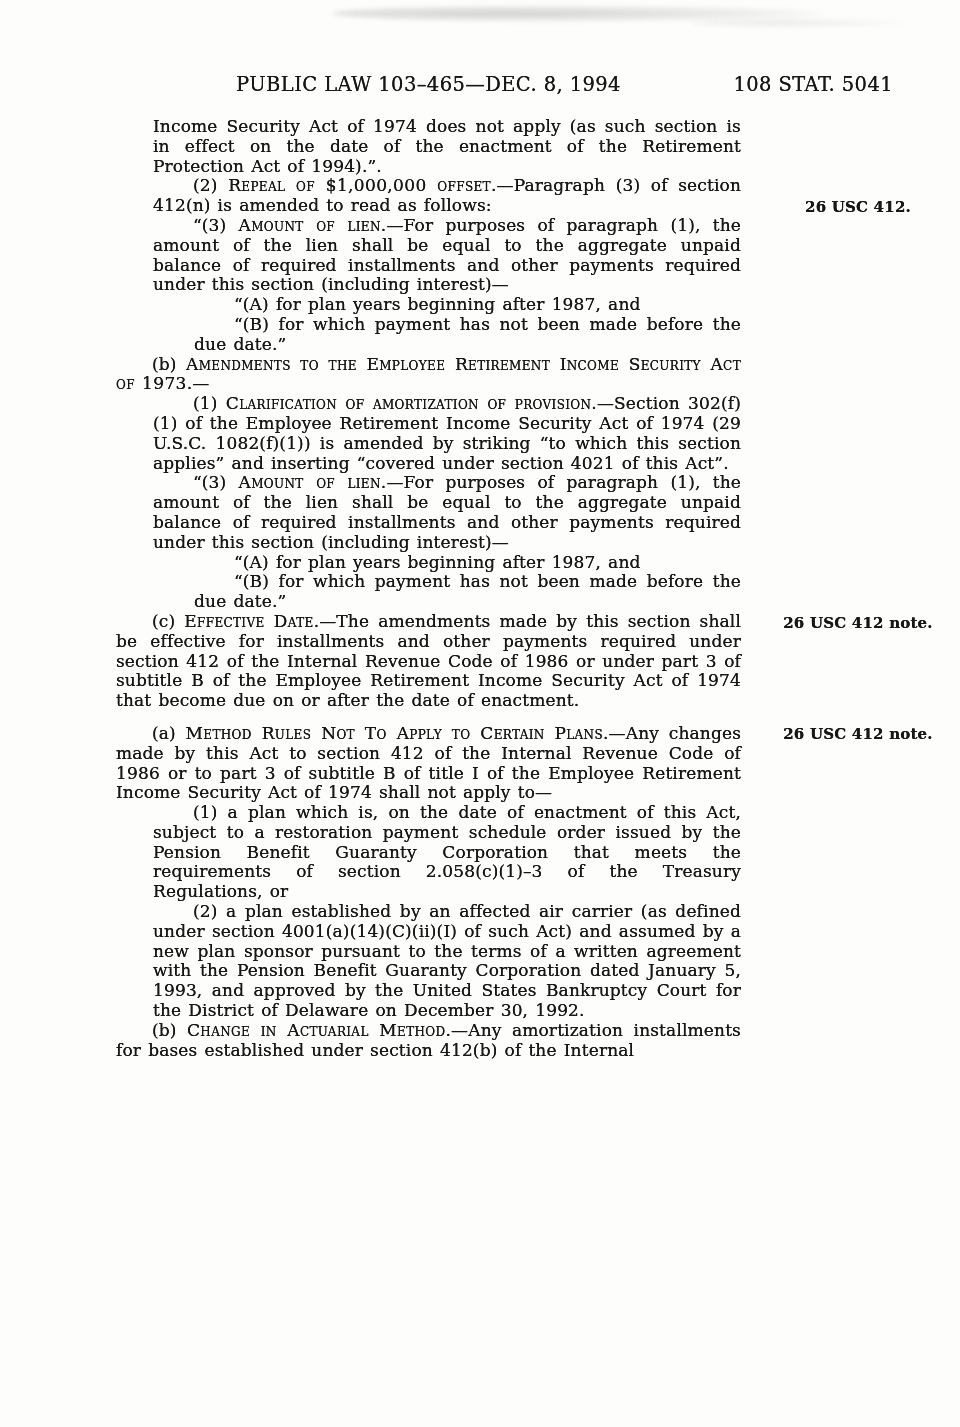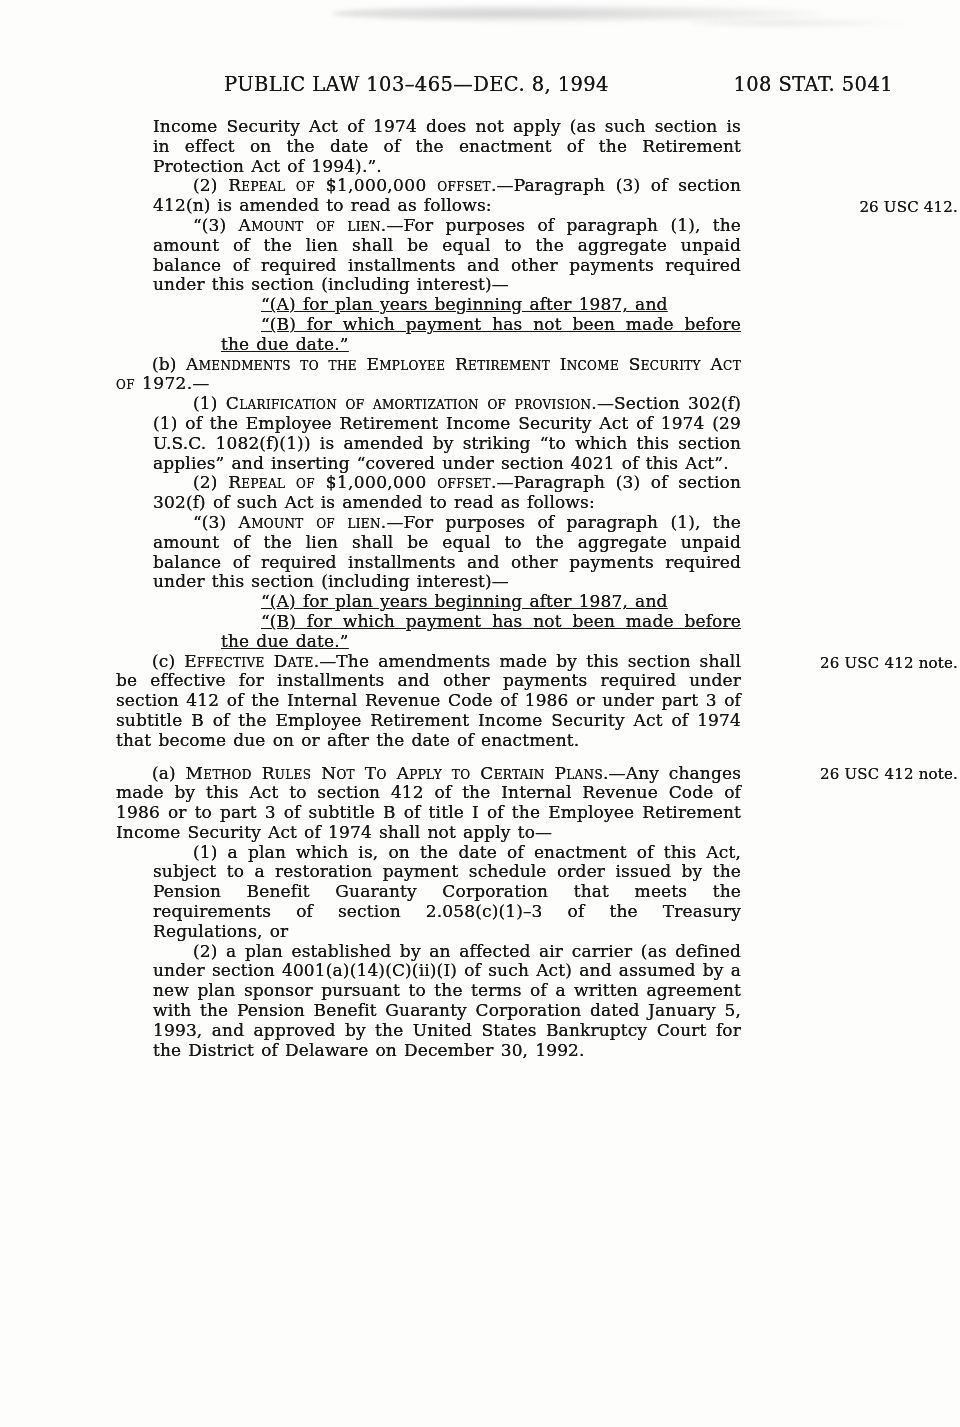--- a/index.html
+++ b/index.html
@@ -17,44 +17,44 @@
     filter:blur(2px); border-radius:50%;
   }
   .smudge2 {
     position:absolute; left:690px; top:18px; width:220px; height:10px;
     background:radial-gradient(ellipse at 40% 50%, rgba(130,130,135,.16), rgba(160,160,165,0) 75%);
     filter:blur(2px); border-radius:50%;
   }
   .header { position:absolute; top:73px; left:0; width:100%; height:26px;
     font-size:19.5px; letter-spacing:.4px;
     text-shadow:0 0 .5px currentColor; }
-  .law-title { position:absolute; left:104px; width:625px; text-align:center; }
+  .law-title { position:absolute; left:116px; width:625px; text-align:center; }
   .stat-no  { position:absolute; right:67px; top:0; }
 
   .body-col {
     position:absolute; left:116px; top:117px; width:625px;
     font-size:17px; line-height:19.8px;
     word-spacing:1.5px; letter-spacing:.15px;
     text-shadow:0 0 .45px currentColor;
   }
   .para { margin:0; text-align:justify; position:relative; }
   .L0  { text-indent:36px; }
   .L1  { margin-left:37px; text-indent:40px; }
   .L1c { margin-left:37px; text-indent:0; }
-  .L2  { margin-left:105px; text-indent:40px;text-decoration:underline; }
+  .L2  { margin-left:78px; text-indent:40px; }
   .heading {
     font-weight:bold; text-indent:0; text-align:left;
     font-size:16.5px; letter-spacing:.2px;
     margin:12px 0 13px 0;
   }
   .sc { font-variant:small-caps; letter-spacing:.35px; }
   .margin-note {
     position:absolute; left:calc(100% + 17px); top:2px; width:200px;
-    font-size:15px; line-height:18px; font-weight:normal;
-    text-align:right; text-indent:0; white-space:nowrap;
+    font-size:15px; line-height:18px; font-weight:bold;
+    text-align:center; text-indent:0; white-space:nowrap;
     word-spacing:0; letter-spacing:.2px;
   }
 </style>
 </head>
 <body>
 
 <div class="page">
   <div class="smudge"></div>
   <div class="smudge2"></div>
 
@@ -62,25 +62,25 @@
     <div class="law-title">PUBLIC LAW 103–465—DEC. 8, 1994</div>
     <div class="stat-no">108 STAT. 5041</div>
   </div>
 
   <div class="body-col">
       <p class="para L1c"><span>Income Security Act of 1974 does not apply (as such section is in effect on the date of the enactment of the Retirement Protection Act of 1994).”.</span></p>
       <p class="para L1"><span>(2) </span><span class="sc">Repeal of $1,000,000 offset</span><span>.—Paragraph (3) of section 412(n) is amended to read as follows:</span><span class="margin-note" style="top: 21.8px;">26 USC 412.</span></p>
       <p class="para L1"><span>“(3) </span><span class="sc">Amount of lien</span><span>.—For purposes of paragraph (1), the amount of the lien shall be equal to the aggregate unpaid balance of required installments and other payments required under this section (including interest)—</span></p>
       <p class="para L2"><span>“(A) for plan years beginning after 1987, and</span></p>
       <p class="para L2"><span>“(B) for which payment has not been made before the due date.”</span></p>
-      <p class="para L0"><span>(b) </span><span class="sc">Amendments to the Employee Retirement Income Security Act of 1972</span><span>.—</span></p>
+      <p class="para L0"><span>(b) </span><span class="sc">Amendments to the Employee Retirement Income Security Act of 1973</span><span>.—</span></p>
       <p class="para L1"><span>(1) </span><span class="sc">Clarification of amortization of provision</span><span>.—Section 302(f)(1) of the Employee Retirement Income Security Act of 1974 (29 U.S.C. 1082(f)(1)) is amended by striking “to which this section applies” and inserting “covered under section 4021 of this Act”.</span></p>
-      <p class="para L1"><span>(2) </span><span class="sc">Repeal of $1,000,000 offset</span><span>.—Paragraph (3) of section 302(f) of such Act is amended to read as follows:</span></p>
       <p class="para L1"><span>“(3) </span><span class="sc">Amount of lien</span><span>.—For purposes of paragraph (1), the amount of the lien shall be equal to the aggregate unpaid balance of required installments and other payments required under this section (including interest)—</span></p>
       <p class="para L2"><span>“(A) for plan years beginning after 1987, and</span></p>
       <p class="para L2"><span>“(B) for which payment has not been made before the due date.”</span></p>
       <p class="para L0"><span>(c) </span><span class="sc">Effective Date</span><span>.—The amendments made by this section shall be effective for installments and other payments required under section 412 of the Internal Revenue Code of 1986 or under part 3 of subtitle B of the Employee Retirement Income Security Act of 1974 that become due on or after the date of enactment.</span><span class="margin-note" style="top: 2px;">26 USC 412 note.</span></p>
       <p class="para heading"><span class="margin-note" style="top: 2px;">26 USC 412 note.</span></p>
       <p class="para L0"><span>(a) </span><span class="sc">Method Rules Not To Apply to Certain Plans</span><span>.—Any changes made by this Act to section 412 of the Internal Revenue Code of 1986 or to part 3 of subtitle B of title I of the Employee Retirement Income Security Act of 1974 shall not apply to—</span></p>
       <p class="para L1"><span>(1) a plan which is, on the date of enactment of this Act, subject to a restoration payment schedule order issued by the Pension Benefit Guaranty Corporation that meets the requirements of section 2.058(c)(1)–3 of the Treasury Regulations, or</span></p>
       <p class="para L1"><span>(2) a plan established by an affected air carrier (as defined under section 4001(a)(14)(C)(ii)(I) of such Act) and assumed by a new plan sponsor pursuant to the terms of a written agreement with the Pension Benefit Guaranty Corporation dated January 5, 1993, and approved by the United States Bankruptcy Court for the District of Delaware on December 30, 1992.</span></p>
+      <p class="para L0"><span>(b) </span><span class="sc">Change in Actuarial Method</span><span>.—Any amortization installments for bases established under section 412(b) of the Internal</span></p>
     </div>
 </div>
 
 </body></html>

